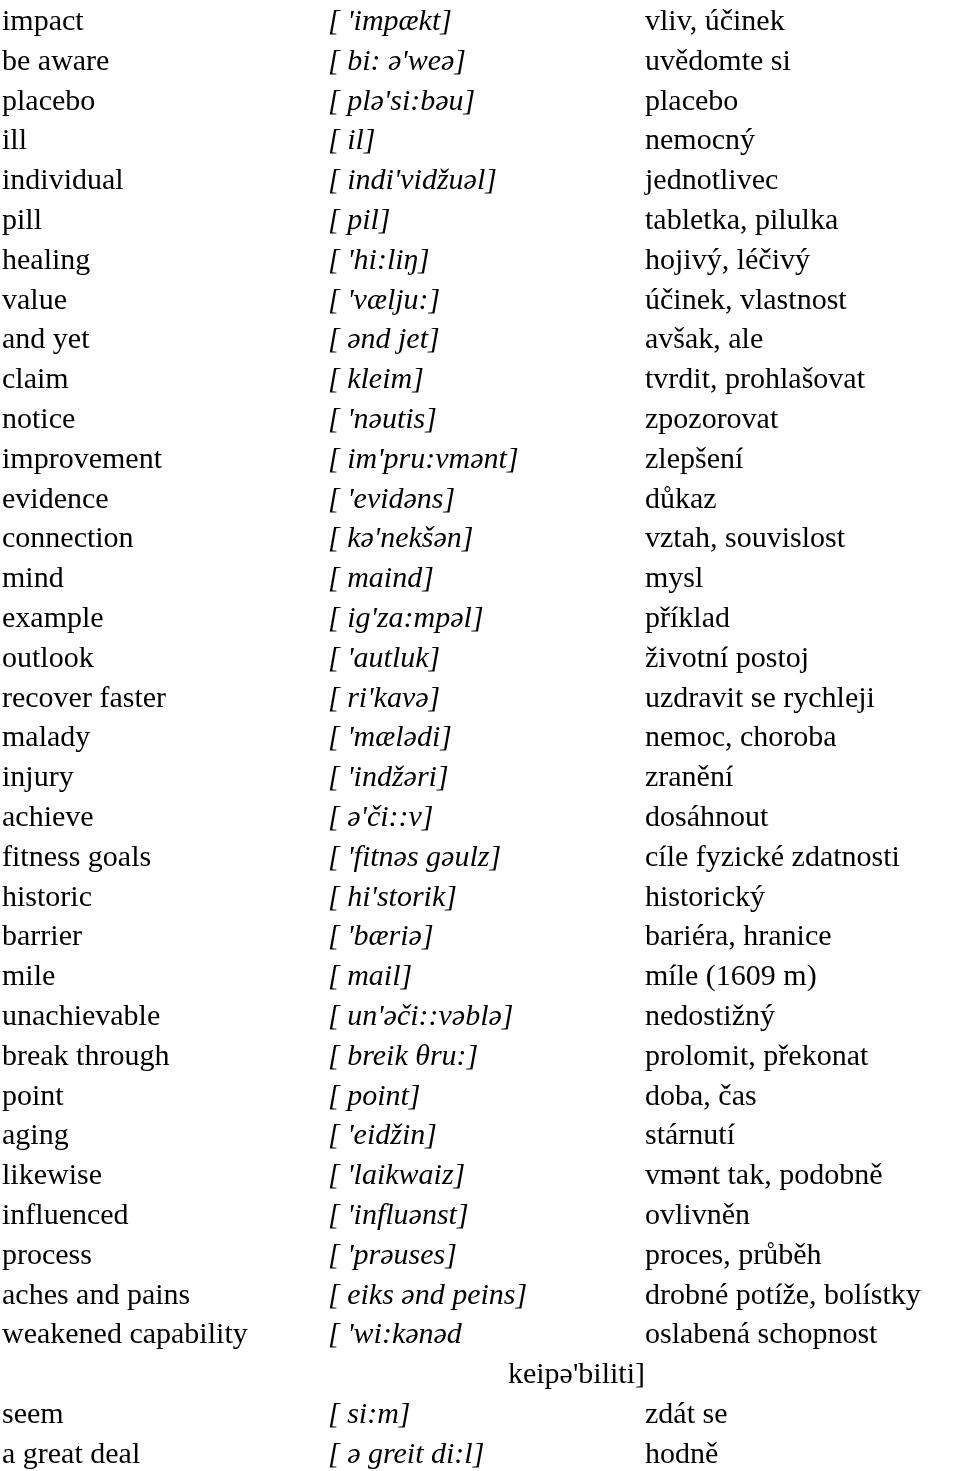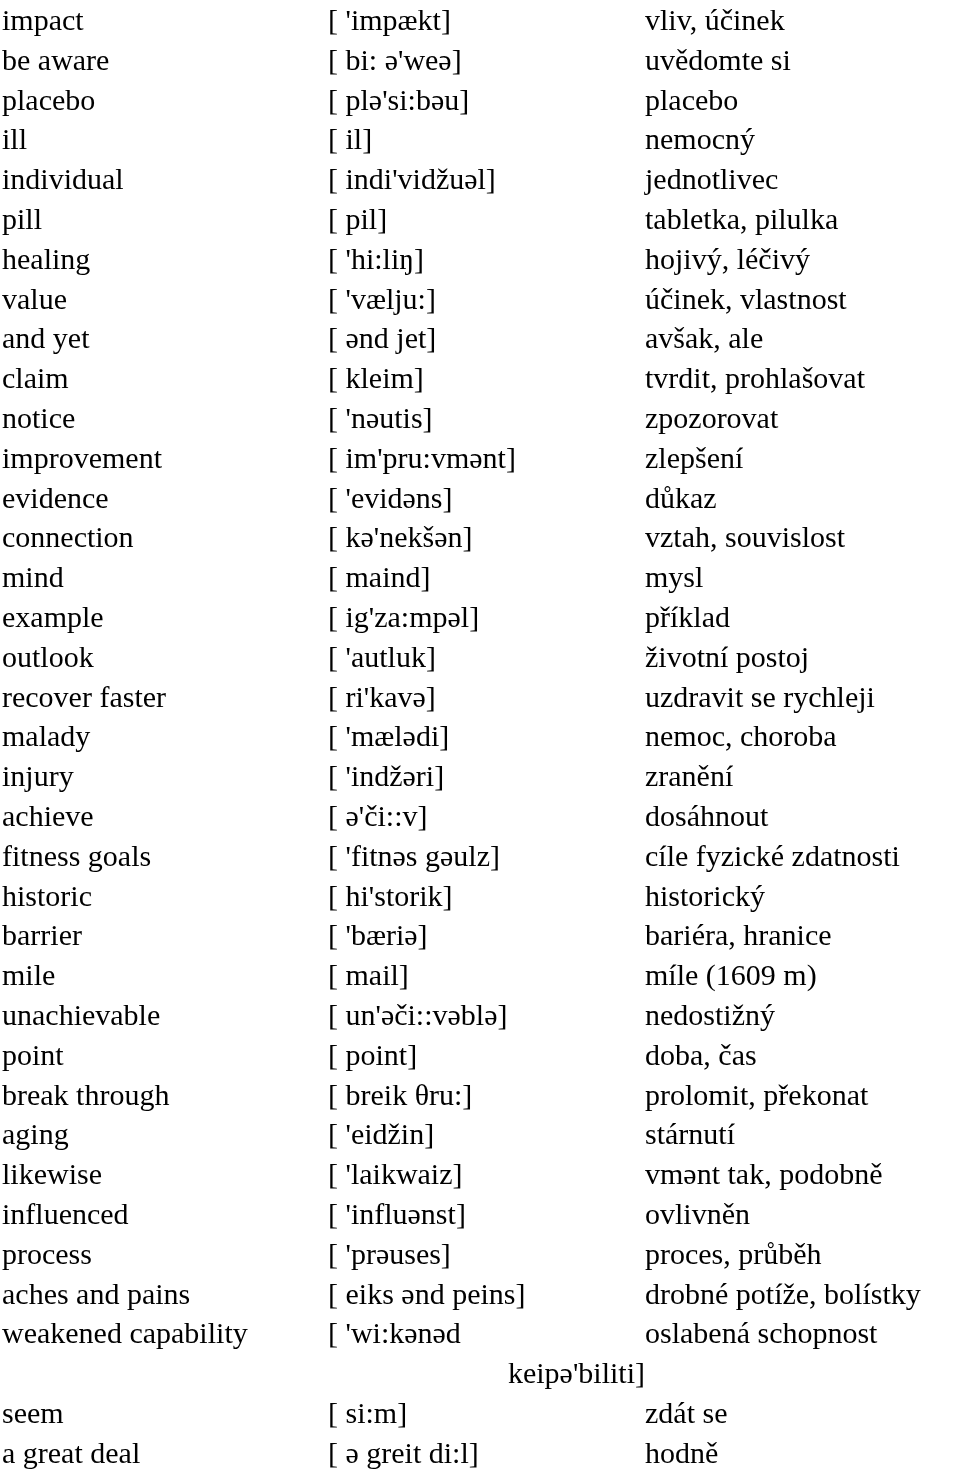--- a/index.html
+++ b/index.html
@@ -28,21 +28,21 @@
   }
   .cell {
     position: absolute;
     top: 0;
     font-size: 30px;
     line-height: 39.8px;
     white-space: pre;
     letter-spacing: 0px;
   }
   .col-term        { left: 2px;   width: 326px; }
-  .col-pron        { left: 328px; width: 317px; }
+  .col-pron        { left: 328px; width: 317px; font-style: italic; }
   .col-translation { left: 645px; width: 315px; }
   .col-pron-cont   { left: 328px; width: 317px; text-align: right; }
 </style>
 </head>
 <body>
 
 <div id="vocab-sheet">
     <div class="vocab-row">
       <span class="cell col-term">impact</span>
       <span class="cell col-pron">[ 'impækt]</span>
@@ -167,30 +167,30 @@
       <span class="cell col-term">mile</span>
       <span class="cell col-pron">[ mail]</span>
       <span class="cell col-translation">míle (1609 m)</span>
     </div>
     <div class="vocab-row">
       <span class="cell col-term">unachievable</span>
       <span class="cell col-pron">[ un'əči::vəblə]</span>
       <span class="cell col-translation">nedostižný</span>
     </div>
     <div class="vocab-row">
+      <span class="cell col-term">break through</span>
+      <span class="cell col-pron">[ breik θru:]</span>
+      <span class="cell col-translation">prolomit, překonat</span>
+    </div>
+    <div class="vocab-row">
       <span class="cell col-term">point</span>
       <span class="cell col-pron">[ point]</span>
       <span class="cell col-translation">doba, čas</span>
     </div>
     <div class="vocab-row">
-      <span class="cell col-term">break through</span>
-      <span class="cell col-pron">[ breik θru:]</span>
-      <span class="cell col-translation">prolomit, překonat</span>
-    </div>
-    <div class="vocab-row">
       <span class="cell col-term">aging</span>
       <span class="cell col-pron">[ 'eidžin]</span>
       <span class="cell col-translation">stárnutí</span>
     </div>
     <div class="vocab-row">
       <span class="cell col-term">likewise</span>
       <span class="cell col-pron">[ 'laikwaiz]</span>
       <span class="cell col-translation">vmənt tak, podobně</span>
     </div>
     <div class="vocab-row">

